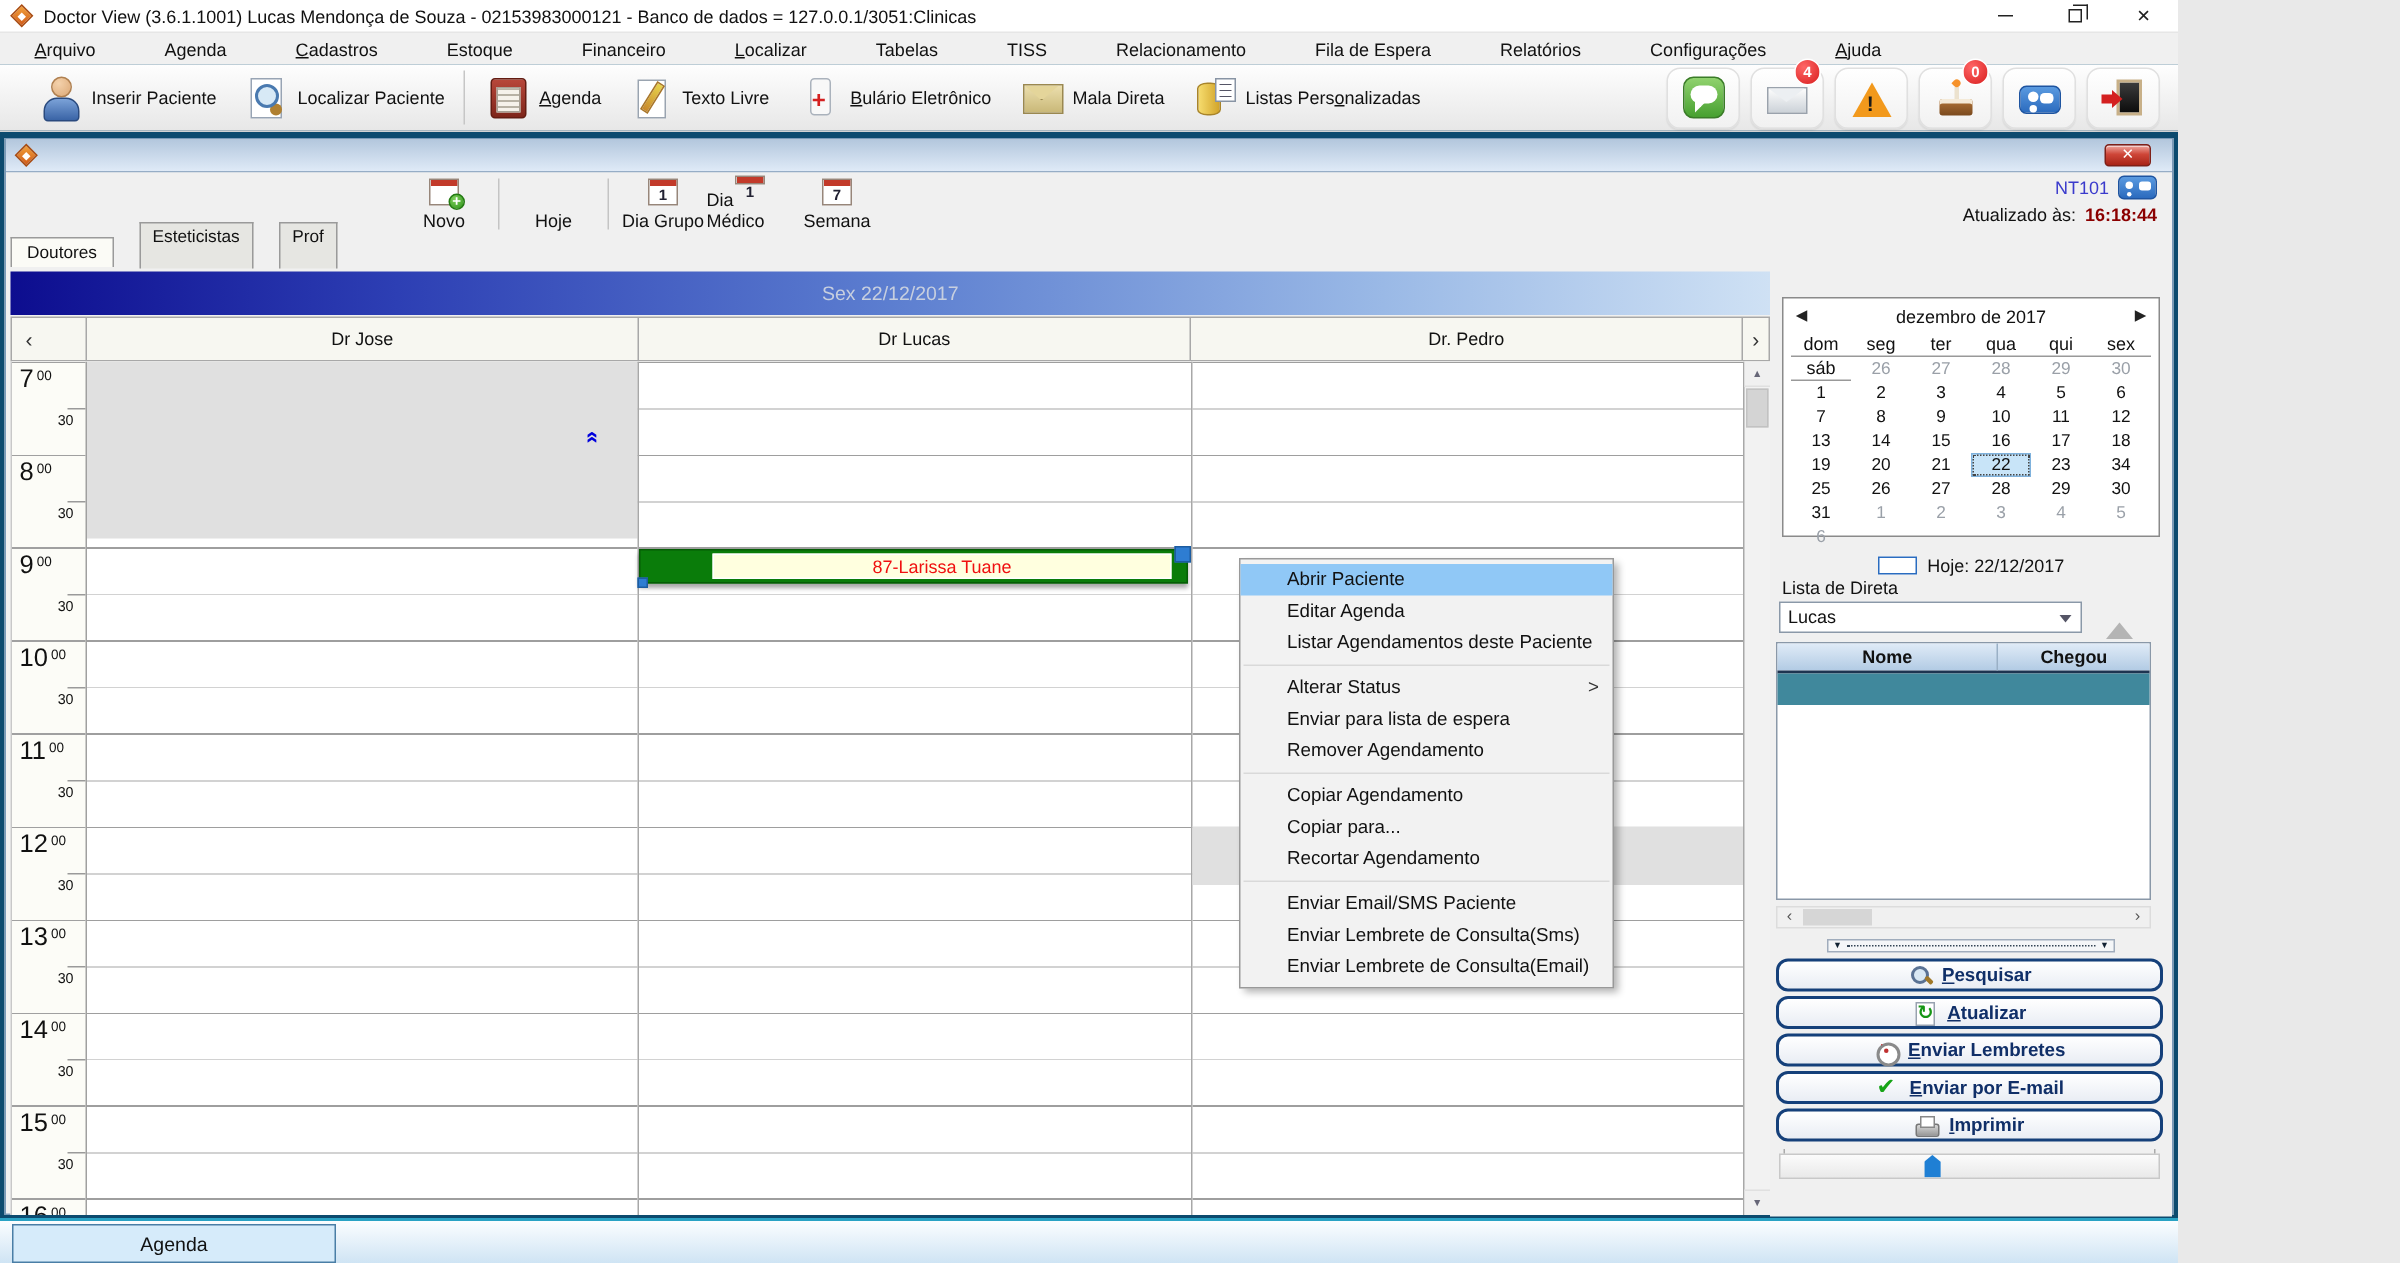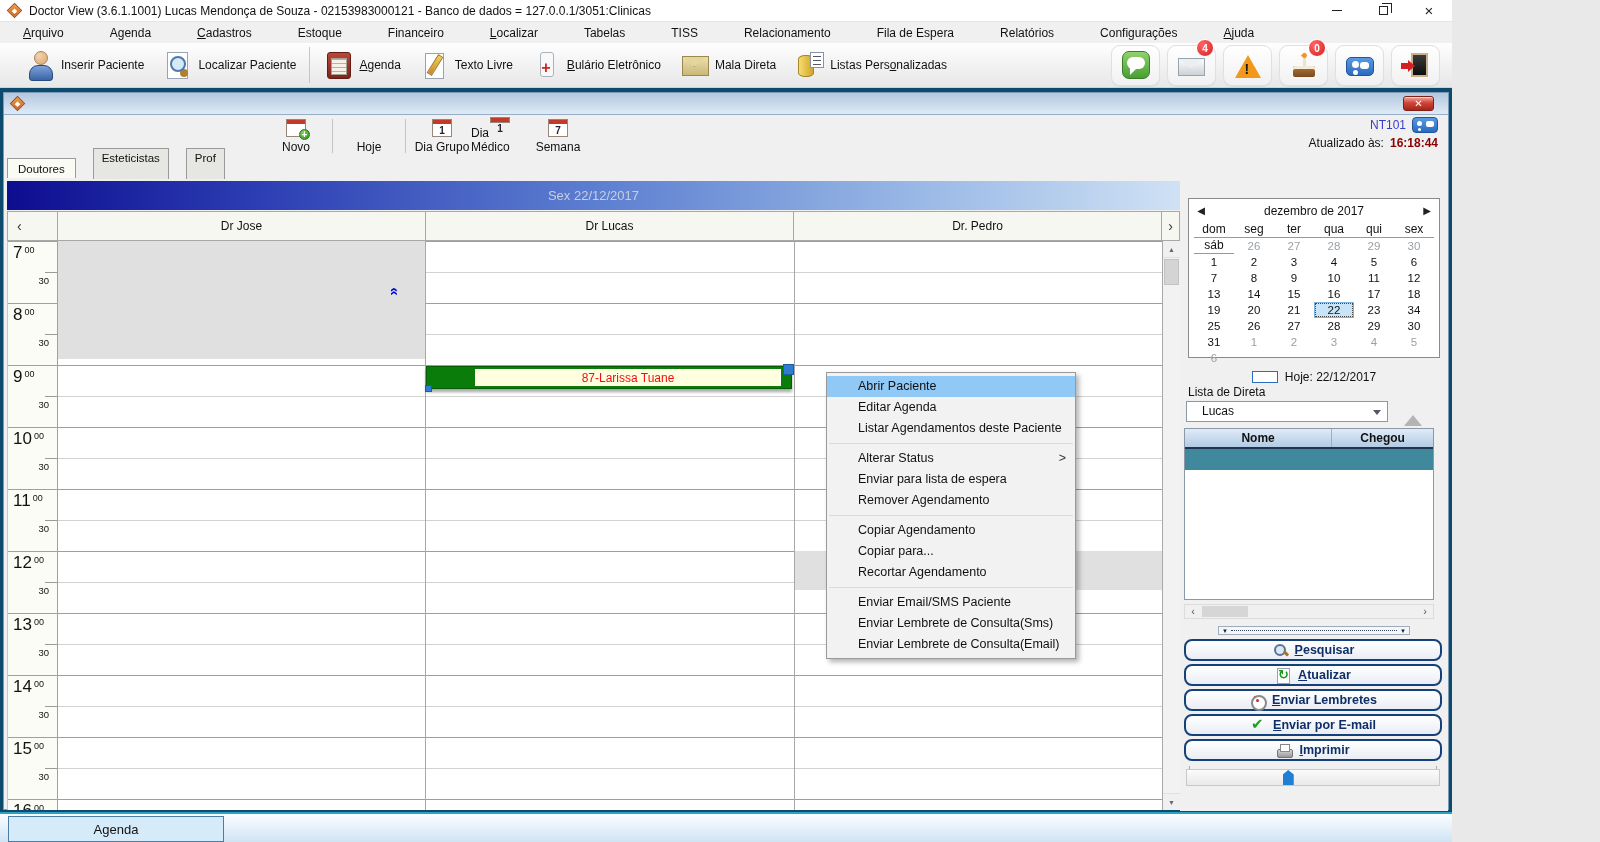--- a/index.html
+++ b/index.html
@@ -133,21 +133,21 @@
   .cal-title{flex:1;text-align:center;}
   .cal-grid{display:grid;grid-template-columns:repeat(6,1fr);padding:0 5px;}
   .cal-dh{text-align:center;font-size:12px;padding-bottom:1px;border-bottom:1px solid #999;}
   .cal-day{text-align:center;height:16px;line-height:16px;font-size:11.5px;}
   .cal-day.muted{color:#9aa0a8;}
   .cal-day.selected{background:#c8e4f8;outline:1px dotted #444;outline-offset:-2px;box-shadow:inset 0 0 0 1px #7fb2dd;}
   .cal-today{display:flex;align-items:center;justify-content:center;gap:7px;height:21px;}
   .today-swatch{width:26px;height:12px;border:1px solid #2a6cc0;background:#fff;}
 
   .wl-label{position:absolute;left:8px;top:207px;}
-  .combo{position:absolute;left:6px;top:223px;width:202px;height:21px;background:#fff;border:1px solid #8a98a8;line-height:19px;padding-left:15px;}
+  .combo{position:absolute;left:6px;top:223px;width:202px;height:21px;background:#fff;border:1px solid #8a98a8;line-height:19px;padding-left:5px;}
   .combo-arrow{position:absolute;right:6px;top:8px;width:0;height:0;border:4px solid transparent;border-top:5px solid #556;}
   .up-tri{position:absolute;left:224px;top:228px;width:0;height:0;border:9px solid transparent;border-bottom:11px solid #b4b4b4;}
   .wt{position:absolute;left:4px;top:250px;width:250px;height:172px;border:1px solid #8a98a8;background:#fff;}
   .wt-head{display:flex;height:20px;background:linear-gradient(#e0ebf7,#b2cbe4);border-bottom:2px solid #1e3450;font-weight:bold;}
   .wt-h{flex:1;text-align:center;line-height:18px;}
   .wt-h:first-child{flex:1.45;border-right:1px solid #9ab0c6;}
   .wt-sel{height:21px;background:#40889c;}
   .hscroll{position:absolute;left:4px;top:426px;width:250px;height:15px;background:#f0f0f0;border:1px solid #dcdcdc;display:flex;align-items:center;}
   .hs-btn{width:16px;text-align:center;font-size:11px;color:#555;line-height:13px;}
   .hs-thumb{width:46px;height:11px;background:#d6d6d6;margin-left:1px;}

